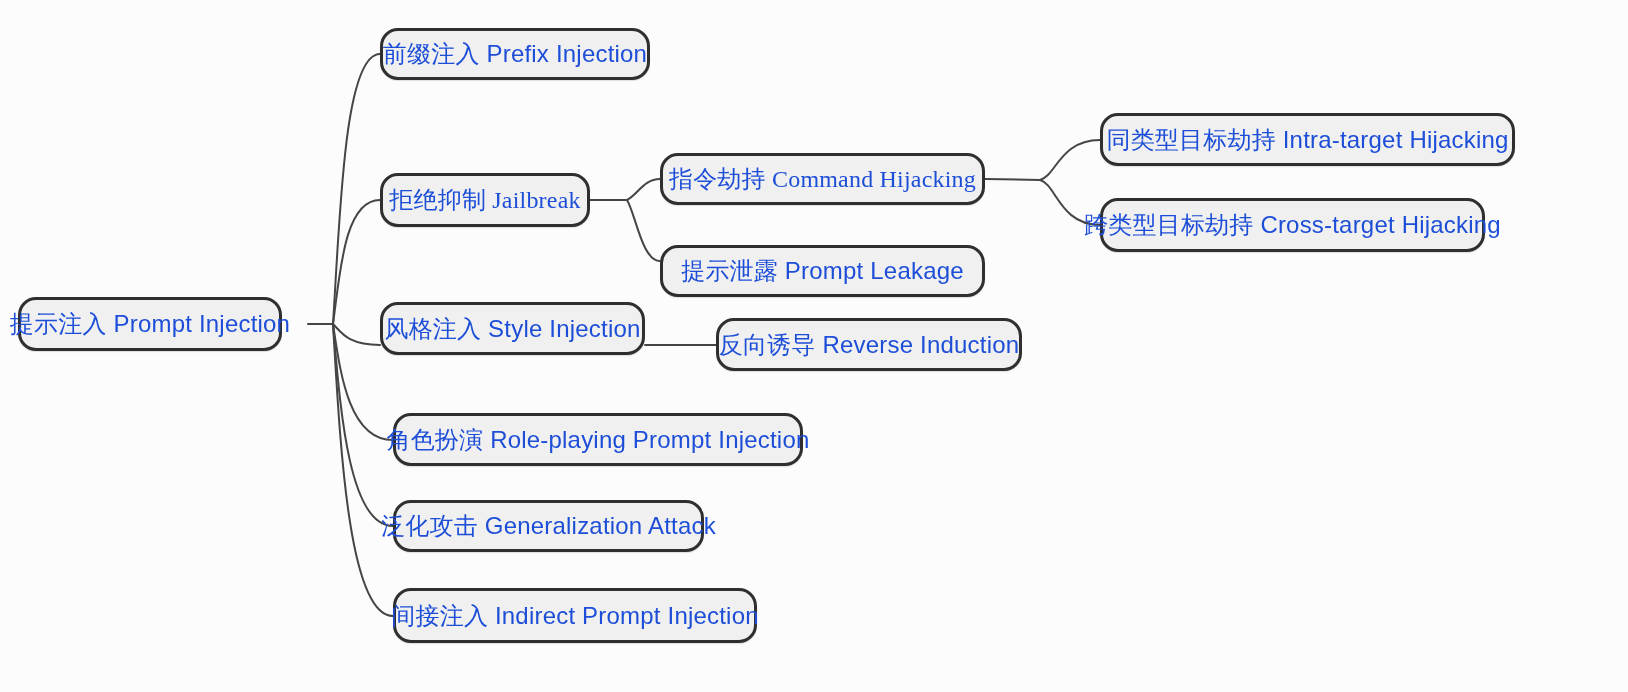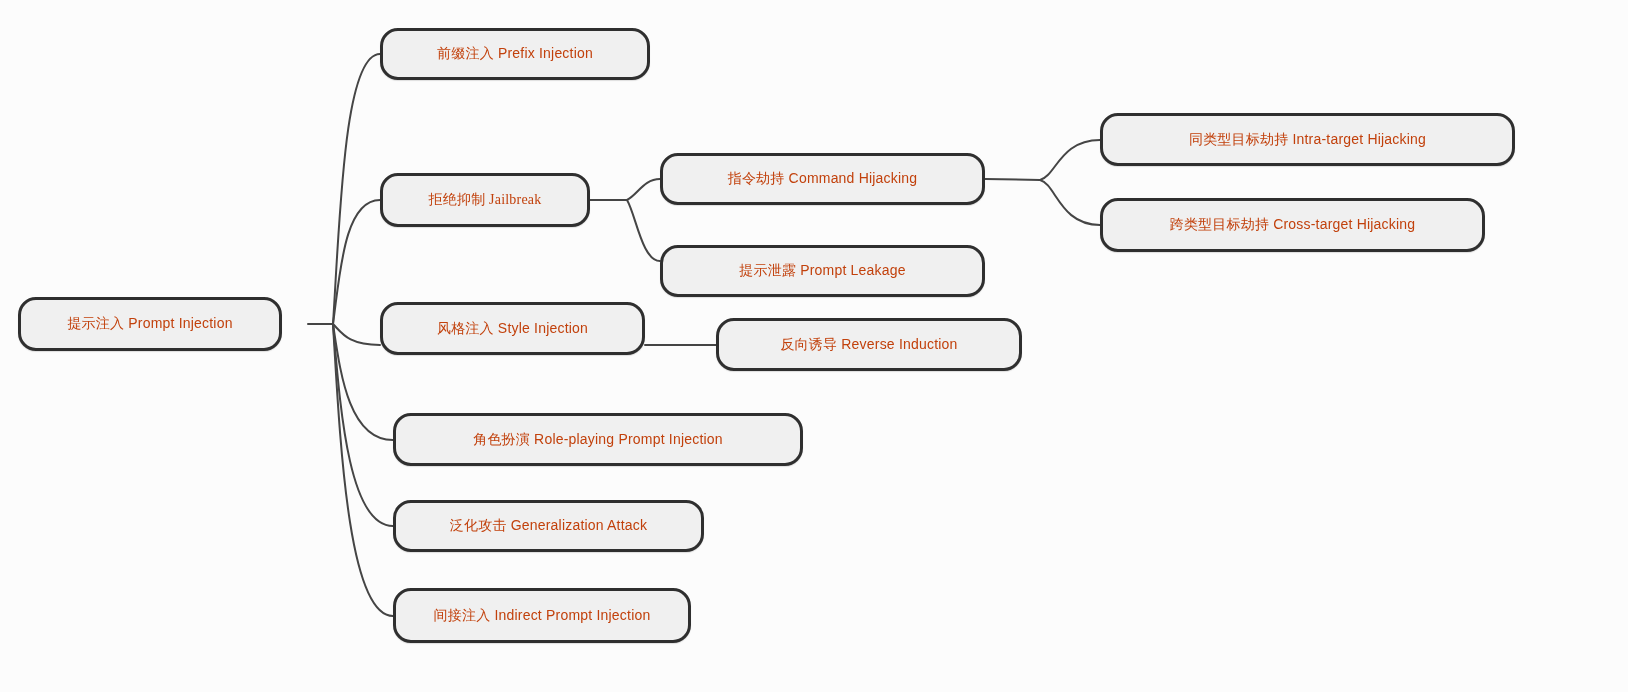--- a/index.html
+++ b/index.html
@@ -28,22 +28,22 @@
     box-sizing: border-box;
     display: flex;
     align-items: center;
     justify-content: center;
     background: #f0f0f0;
     border: 3px solid #2f2f2f;
     border-radius: 18px;
     box-shadow: 0 1px 1px rgba(0,0,0,0.12);
   }
   .node-label {
-    font-size: 14px;
-    color: #c2410c;
+    font-size: 24px;
+    color: #1d4ed8;
     white-space: nowrap;
     letter-spacing: 0.2px;
   }
 </style>
 </head>
 <body>
 
 <div class="canvas">
 
   <svg class="edges" width="1628" height="692" viewBox="0 0 1628 692" xmlns="http://www.w3.org/2000/svg">
@@ -68,21 +68,21 @@
   </div>
 
   <div class="node" style="left:380px; top:28px; width:270px; height:52px;">
     <span class="node-label">前缀注入 Prefix Injection</span>
   </div>
 
   <div class="node" style="left:380px; top:173px; width:210px; height:54px;font-family:Liberation Serif, serif;">
     <span class="node-label">拒绝抑制 Jailbreak</span>
   </div>
 
-  <div class="node" style="left:660px; top:153px; width:325px; height:52px;">
+  <div class="node" style="left:660px; top:153px; width:325px; height:52px;font-family:Liberation Serif, serif;">
     <span class="node-label">指令劫持 Command Hijacking</span>
   </div>
 
   <div class="node" style="left:660px; top:245px; width:325px; height:52px;">
     <span class="node-label">提示泄露 Prompt Leakage</span>
   </div>
 
   <div class="node" style="left:1100px; top:113px; width:415px; height:53px;">
     <span class="node-label">同类型目标劫持 Intra-target Hijacking</span>
   </div>
@@ -100,17 +100,17 @@
   </div>
 
   <div class="node" style="left:393px; top:413px; width:410px; height:53px;">
     <span class="node-label">角色扮演 Role-playing Prompt Injection</span>
   </div>
 
   <div class="node" style="left:393px; top:500px; width:311px; height:52px;">
     <span class="node-label">泛化攻击 Generalization Attack</span>
   </div>
 
-  <div class="node" style="left:393px; top:588px; width:298px; height:55px;">
+  <div class="node" style="left:393px; top:588px; width:364px; height:55px;">
     <span class="node-label">间接注入 Indirect Prompt Injection</span>
   </div>
 
 </div>
 
 </body></html>

